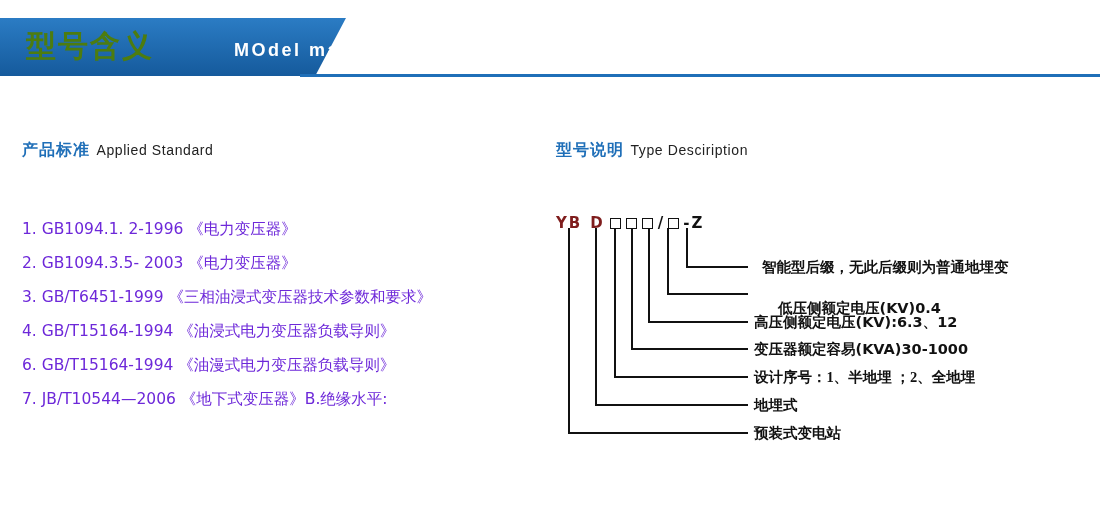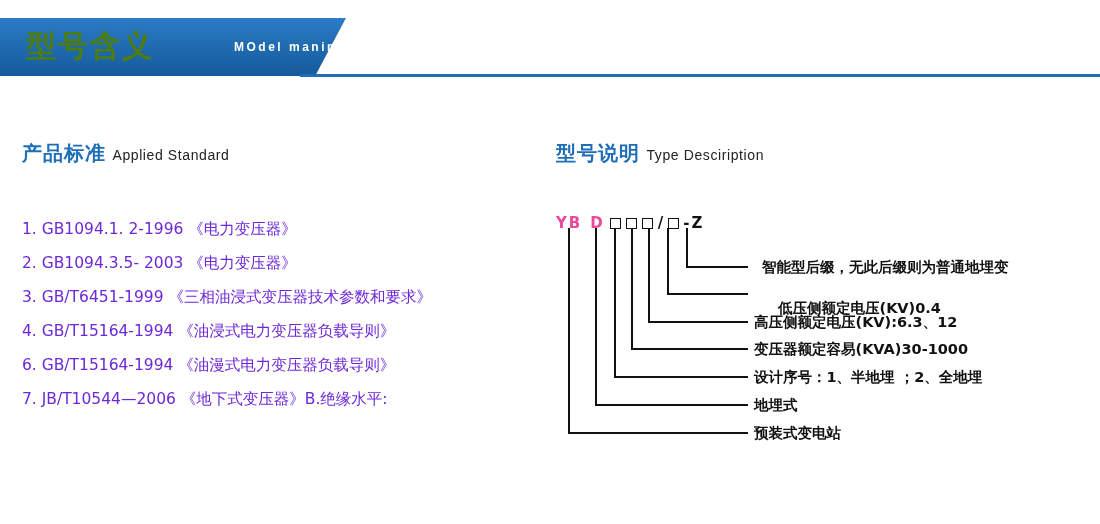--- a/index.html
+++ b/index.html
@@ -45,32 +45,32 @@
     left: 26px; top: 8px;
     font-size: 30px;
     font-weight: bold;
     color: #4d7c0f;
     letter-spacing: 2px;
     font-family: "DejaVu Sans", sans-serif;
   }
   .banner-sub {
     position: absolute;
     left: 190px; top: 22px;
-    font-size: 12px;
+    font-size: 18px;
     color: #ffffff;
     letter-spacing: 2.5px;
     font-weight: bold;
     font-family: "Liberation Sans", sans-serif;
     padding-left: 44px;
   }
 
   
   .sec-head { position: absolute; }
   .sec-head .cn {
-    font-size: 20px;
+    font-size: 16px;
     font-weight: bold;
     color: #1f6fb8;
     font-family: Liberation Mono, monospace;
     letter-spacing: 1px;
   }
   .sec-head .en {
     font-size: 14px;
     color: #222222;
     margin-left: 2px;
     letter-spacing: 0.6px;
@@ -110,21 +110,21 @@
     position: absolute;
     left: 0; top: 0;
     height: 22px;
     display: flex;
     align-items: center;
     font-family: "DejaVu Sans", sans-serif;
   }
   .code-row .letters {
     font-size: 15px;
     font-weight: bold;
-    color: #ec4899;
+    color: #7f1d1d;
     letter-spacing: 2px;
   }
   .code-row .sq {
     display: inline-block;
     width: 11px; height: 11px;
     border: 1px solid #111;
     margin-left: 5px;
   }
   .code-row .slash {
     font-size: 15px; font-weight: bold; color: #111;
@@ -213,17 +213,17 @@
 
       <path d="M13 16 L13 221 L192 221"></path>
     </g>
   </svg>
 
   <div class="labels">
     <div class="lbl" style="left:198px; top:46px;margin-left:8px;">智能型后缀，无此后缀则为普通地埋变</div>
     <div class="lbl" style="left:198px; top:87px;margin-left:24px;">低压侧额定电压(KV)0.4</div>
     <div class="lbl" style="left:198px; top:101px;">高压侧额定电压(KV):6.3、12</div>
     <div class="lbl" style="left:198px; top:128px;">变压器额定容易(KVA)30-1000</div>
-    <div class="lbl" style="left:198px; top:156px;">设计序号：1、半地埋 ；2、全地埋</div>
+    <div class="lbl" style="left:198px; top:156px;font-family:Liberation Serif, serif;">设计序号：1、半地埋 ；2、全地埋</div>
     <div class="lbl" style="left:198px; top:184px;">地埋式</div>
     <div class="lbl" style="left:198px; top:212px;">预装式变电站</div>
   </div>
 </div>
 
 </body></html>

